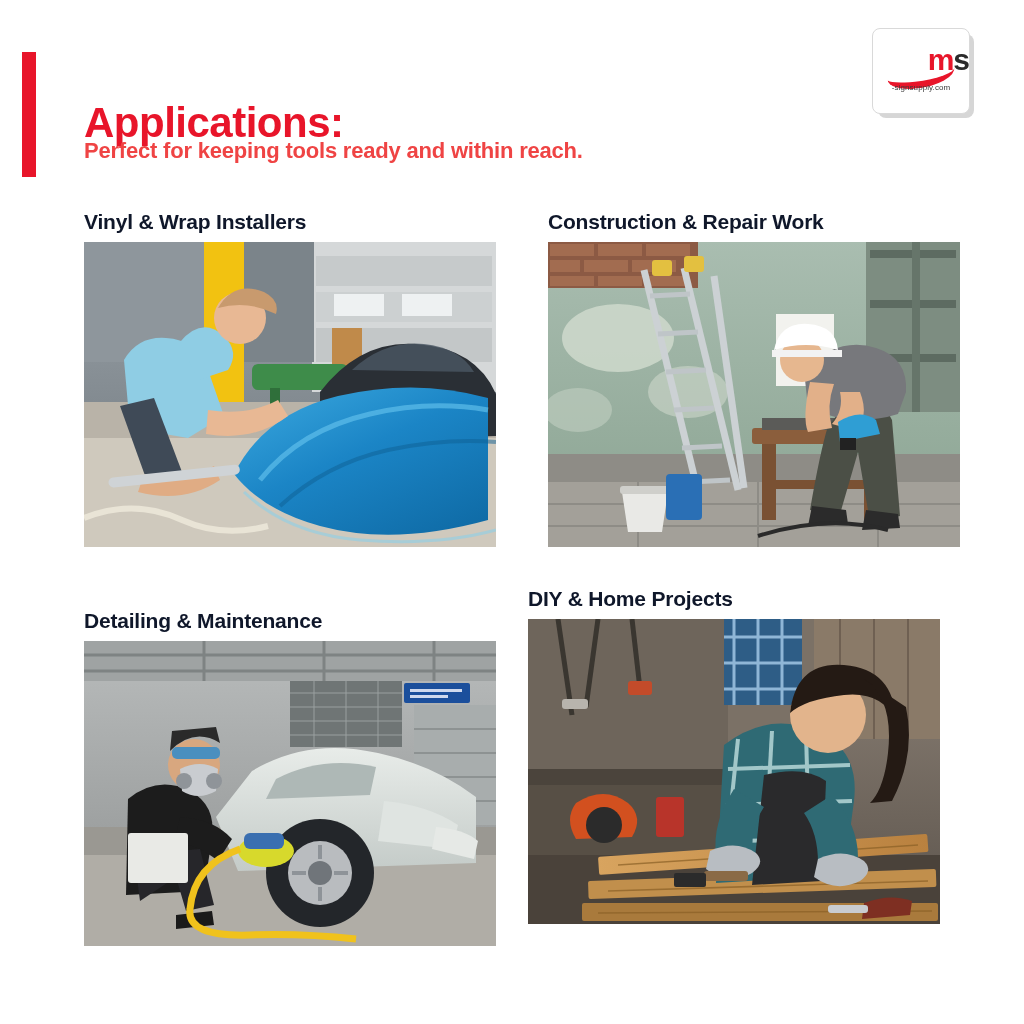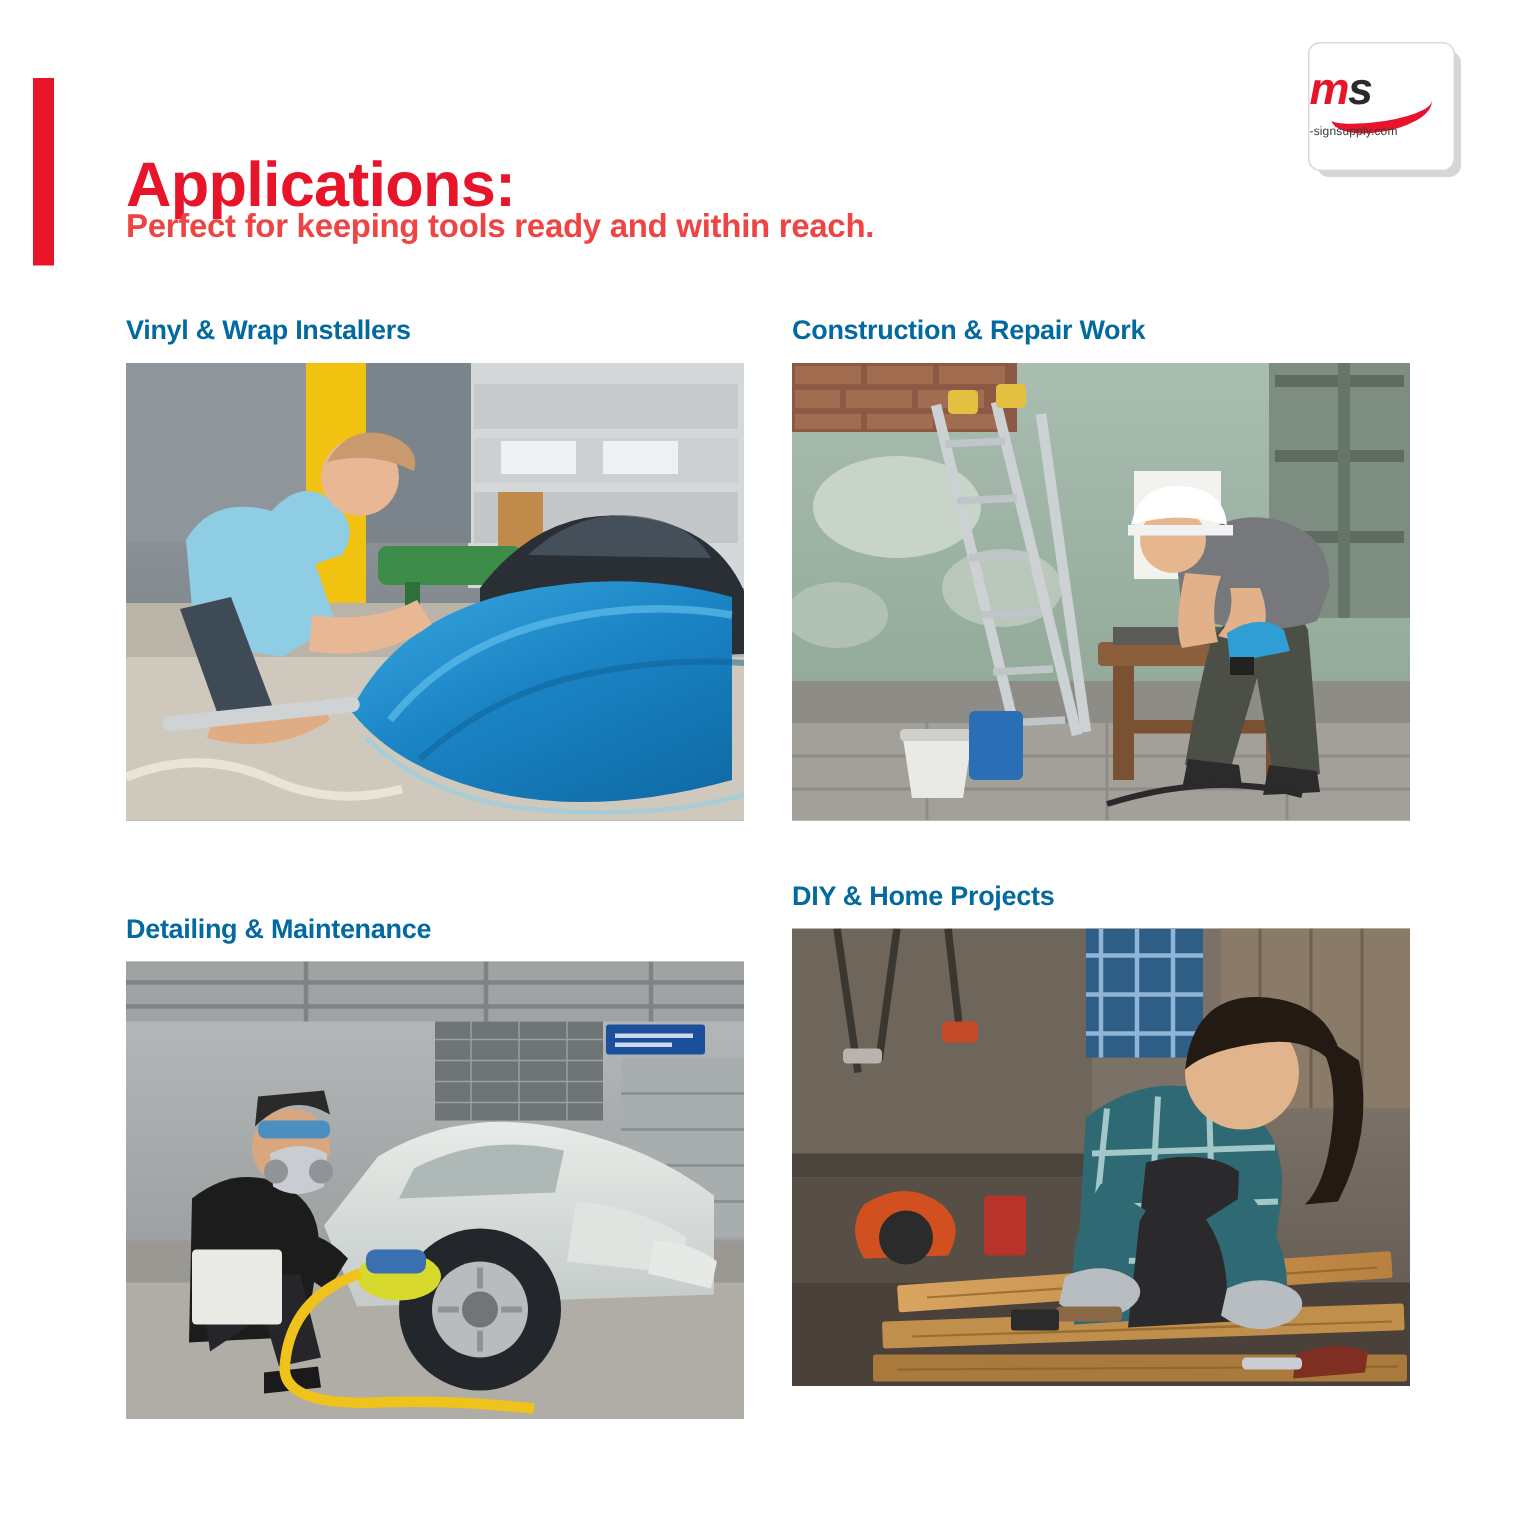--- a/index.html
+++ b/index.html
@@ -86,24 +86,23 @@
     background: #ffffff;
     border: 1px solid #d9d9d9;
     border-radius: 8px;
     overflow: hidden;
   }
   .logo-mark {
     position: absolute;
     left: 0;
     top: 14px;
     width: 96px;
-    text-align: left;
+    text-align: right;
     font-size: 30px;
     font-weight: bold;
-    font-style: italic;
     color: #2b2b2b;
     letter-spacing: -1px;
   }
   .logo-mark .m-red {
     color: #e8152a;
   }
   .logo-swoosh {
     position: absolute;
     left: 14px;
     top: 30px;
@@ -111,46 +110,46 @@
     height: 22px;
     border-bottom: 7px solid #e8152a;
     border-radius: 0 0 60% 40%;
     transform: rotate(-6deg);
   }
   .logo-sub {
     position: absolute;
     left: 0;
     top: 54px;
     width: 96px;
-    text-align: left;
+    text-align: center;
     font-size: 8px;
     color: #3a3a3a;
     letter-spacing: 0.1px;
   }
 
   
   .grid {
     position: absolute;
     left: 84px;
     top: 210px;
     width: 860px;
   }
   .card {
     position: absolute;
     width: 412px;
   }
   .card.c0 { left: 0px;   top: 0px; }
-  .card.c1 { left: 444px; top: 0px; }
+  .card.c1 { left: 464px; top: 0px; }
   .card.c2 { left: 0px;   top: 399px; }
   .card.c3 { left: 444px; top: 377px; }
 
   .card-label {
-    font-size: 18px;
+    font-size: 21px;
     font-weight: bold;
-    color: #0369a1;
+    color: #0f172a;
     letter-spacing: -0.2px;
     margin-bottom: 10px;
     height: 22px;
   }
   .photo {
     position: relative;
     width: 412px;
     height: 305px;
     overflow: hidden;
     background: #8a8f93;

